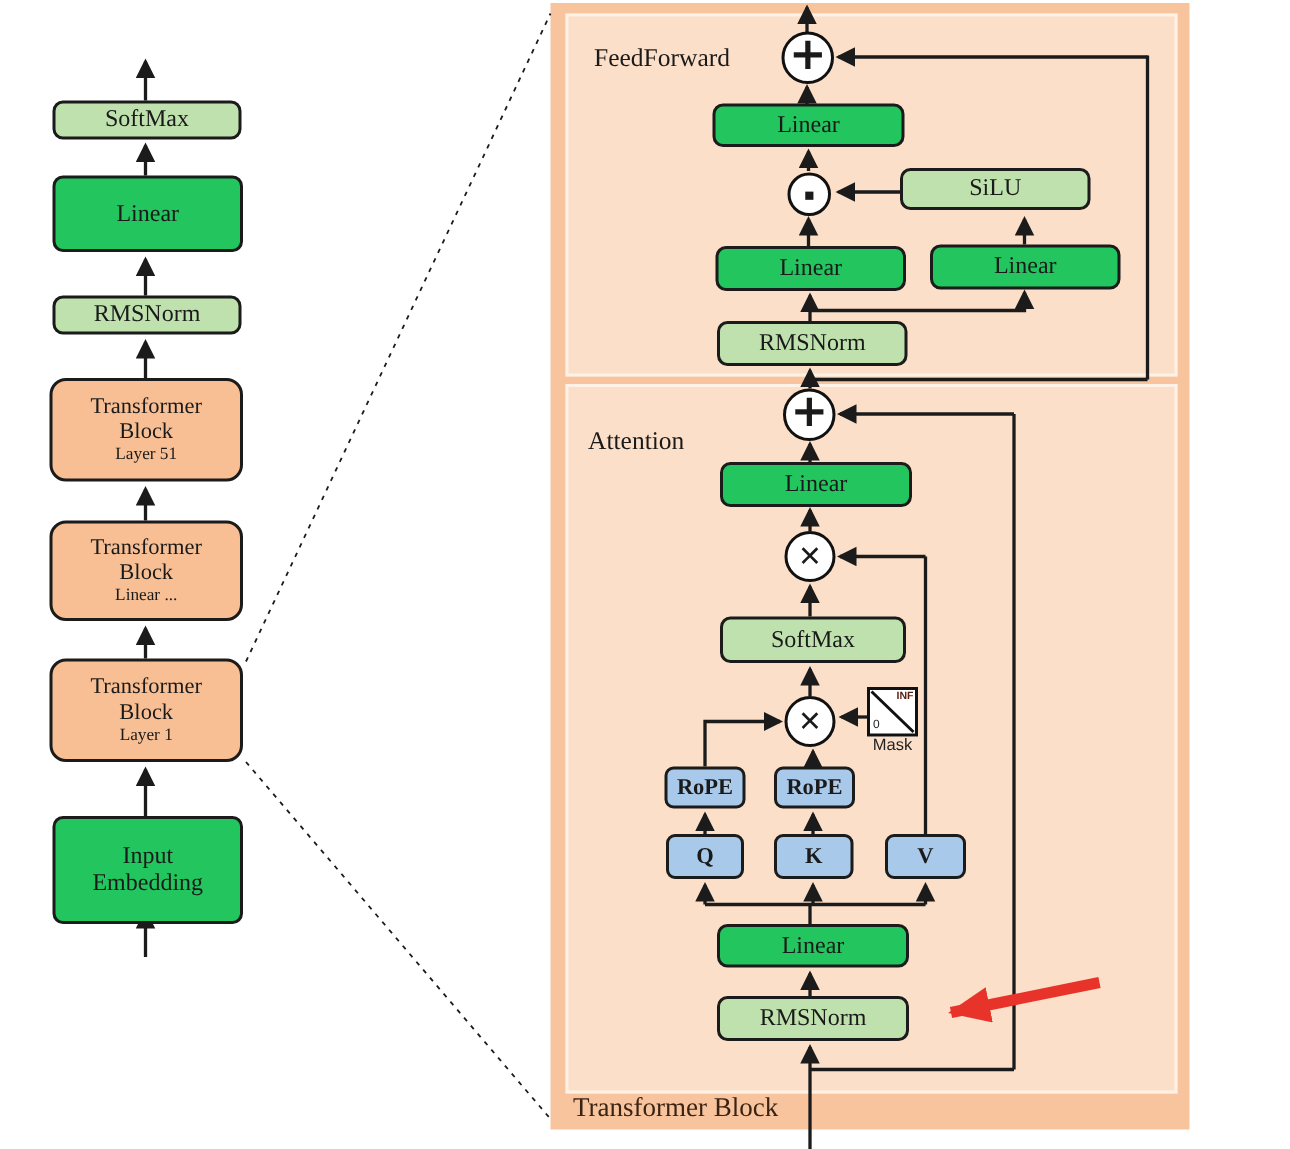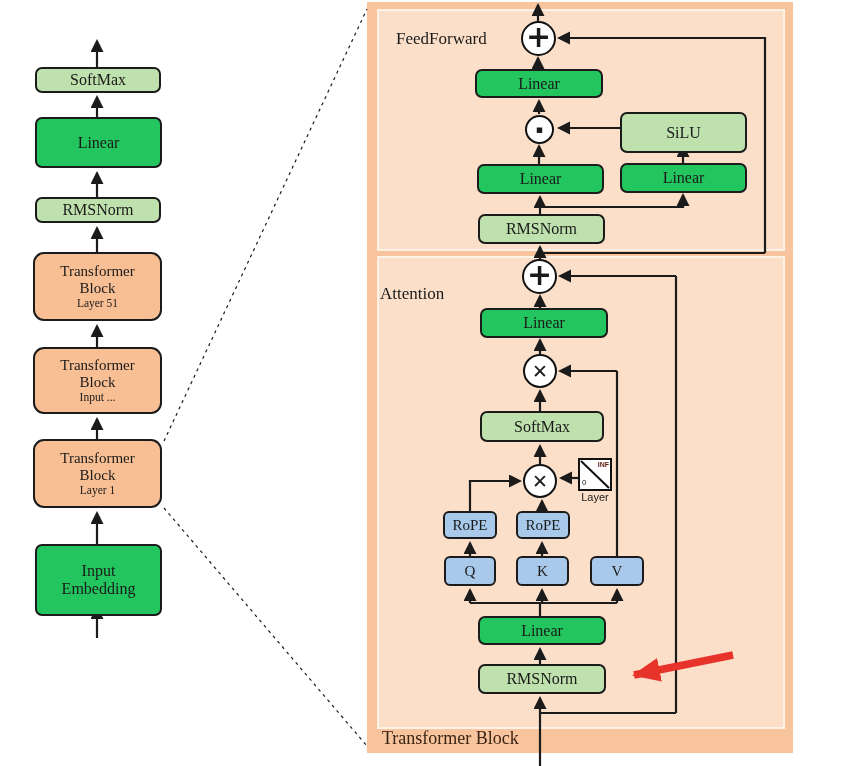--- a/index.html
+++ b/index.html
@@ -15,21 +15,21 @@
 
   .box{position:absolute;border:2px solid #1b1b1b;border-radius:7px;z-index:2;
        display:flex;flex-direction:column;align-items:center;justify-content:center;
        font-size:16px;line-height:1.1;text-align:center;box-sizing:border-box;}
   .blue{background:#22c55e;}
   .blue2{background:#a9c9ea;}
   .green{background:#bfe1ad;text-align:center;}
   .orange{background:#f8bf94;border-radius:11px;}
   .big{font-size:15px;}
   .sub{font-size:11.5px;margin-top:1px;}
-  .small{font-size:15px;border-radius:6px;}
+  .small{font-size:15px;border-radius:6px;font-weight:bold;}
 
   .op{position:absolute;border:2.6px solid #111;border-radius:50%;background:#fff;z-index:2;
       display:flex;align-items:center;justify-content:center;box-sizing:border-box;
       font-family:"DejaVu Sans",sans-serif;font-weight:bold;}
   .op-add{width:35px;height:35px;font-size:30px;}
   .op-add span{margin-top:-4px;}
   .op-mul{width:34px;height:34px;font-size:19px;}
   .op-dot{width:29px;height:29px;font-size:11px;}
 
   .flabel{position:absolute;z-index:2;font-size:17px;text-align:right;}
@@ -119,38 +119,38 @@
   </div>
   <div class="box green" style="left:35px;top:197px;width:126px;height:26px">
     <span>RMSNorm</span>
   </div>
   <div class="box orange" style="left:33px;top:252px;width:129px;height:69px;padding:0 14px">
     <span class="big">Transformer Block</span>
     <span class="sub">Layer 51</span>
   </div>
   <div class="box orange" style="left:33px;top:347px;width:129px;height:67px;padding:0 14px">
     <span class="big">Transformer Block</span>
-    <span class="sub">Input ...</span>
+    <span class="sub">Linear ...</span>
   </div>
   <div class="box orange" style="left:33px;top:439px;width:129px;height:69px;padding:0 14px">
     <span class="big">Transformer Block</span>
     <span class="sub">Layer 1</span>
   </div>
   <div class="box blue" style="left:35px;top:544px;width:127px;height:72px;padding:0 20px">
     <span>Input Embedding</span>
   </div>
 
   <div class="flabel" style="left:396px;top:29px">FeedForward</div>
-  <div class="flabel" style="left:380px;top:284px">Attention</div>
+  <div class="flabel" style="left:392px;top:284px">Attention</div>
   <div class="bottomtitle">Transformer Block</div>
 
   <div class="box blue" style="left:475px;top:69px;width:128px;height:29px">
     <span>Linear</span>
   </div>
-  <div class="box green" style="left:620px;top:112px;width:127px;height:41px">
+  <div class="box green" style="left:600px;top:112px;width:127px;height:28px">
     <span>SiLU</span>
   </div>
   <div class="box blue" style="left:477px;top:164px;width:127px;height:30px">
     <span>Linear</span>
   </div>
   <div class="box blue" style="left:620px;top:163px;width:127px;height:30px">
     <span>Linear</span>
   </div>
   <div class="box green" style="left:478px;top:214px;width:127px;height:30px">
     <span>RMSNorm</span>
@@ -201,21 +201,21 @@
     <span>✕</span>
   </div>
 
   <div class="masksq">
     <svg width="30" height="29" style="position:absolute;left:0;top:0">
       <line x1="1" y1="1" x2="29" y2="28" stroke="#111" stroke-width="2"></line>
     </svg>
     <span class="inf">INF</span>
     <span class="zero">0</span>
   </div>
-  <div class="masklabel">Layer</div>
+  <div class="masklabel">Mask</div>
 
   <svg class="layer z3" viewBox="0 0 860 766">
     <defs>
       <marker id="redah" markerUnits="userSpaceOnUse" markerWidth="30" markerHeight="24" refX="26" refY="12" orient="auto">
         <path d="M0,0 L28,12 L0,24 Z" fill="#e8332a"></path>
       </marker>
     </defs>
     <line x1="733" y1="655" x2="634" y2="675" stroke="#e8332a" stroke-width="7.5" marker-end="url(#redah)"></line>
   </svg>
 

